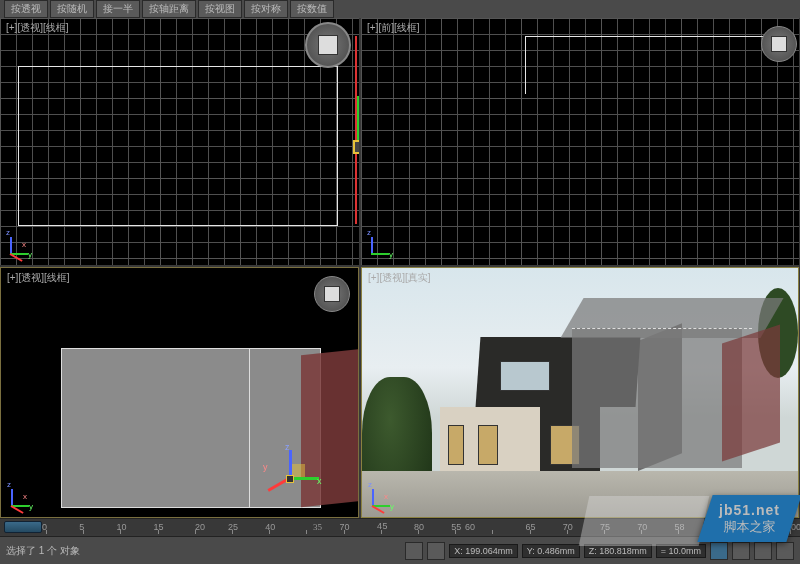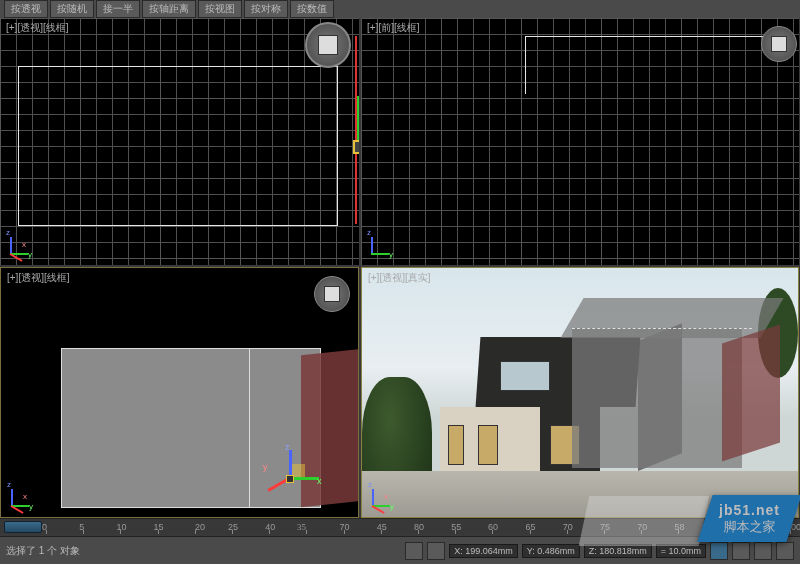--- a/index.html
+++ b/index.html
@@ -248,31 +248,31 @@
     <div class="tl-num" style="left: 116.4px;">10</div>
     <div class="tl-tick" style="left: 157.6px;"></div>
     <div class="tl-num" style="left: 153.6px;">15</div>
     <div class="tl-tick" style="left: 194.8px;"></div>
     <div class="tl-num" style="left: 195px;">20</div>
     <div class="tl-tick" style="left: 232px;"></div>
     <div class="tl-num" style="left: 228px;">25</div>
     <div class="tl-tick" style="left: 269.2px;"></div>
     <div class="tl-num" style="left: 265.2px;">40</div>
     <div class="tl-tick" style="left: 306.4px;"></div>
-    <div class="tl-num" style="left: 297px; font-family: Liberation Serif, serif;">35</div>
+    <div class="tl-num" style="left: 313px; font-family: Liberation Serif, serif;">35</div>
     <div class="tl-tick" style="left: 343.6px;"></div>
     <div class="tl-num" style="left: 339.6px;">70</div>
     <div class="tl-tick" style="left: 380.8px;"></div>
-    <div class="tl-num" style="left: 376.8px;">45</div>
+    <div class="tl-num" style="left: 376.8px; font-family: Liberation Mono, monospace;">45</div>
     <div class="tl-tick" style="left: 418px;"></div>
     <div class="tl-num" style="left: 414px;">80</div>
     <div class="tl-tick" style="left: 455.2px;"></div>
     <div class="tl-num" style="left: 451.2px;">55</div>
     <div class="tl-tick" style="left: 492.4px;"></div>
-    <div class="tl-num" style="left: 488px;">60</div>
+    <div class="tl-num" style="left: 465px;">60</div>
     <div class="tl-tick" style="left: 529.6px;"></div>
     <div class="tl-num" style="left: 525.6px;">65</div>
     <div class="tl-tick" style="left: 566.8px;"></div>
     <div class="tl-num" style="left: 562.8px;">70</div>
     <div class="tl-tick" style="left: 604px;"></div>
     <div class="tl-num" style="left: 600px;">75</div>
     <div class="tl-tick" style="left: 641.2px;"></div>
     <div class="tl-num" style="left: 637.2px;">70</div>
     <div class="tl-tick" style="left: 678.4px;"></div>
     <div class="tl-num" style="left: 674.4px;">58</div>

